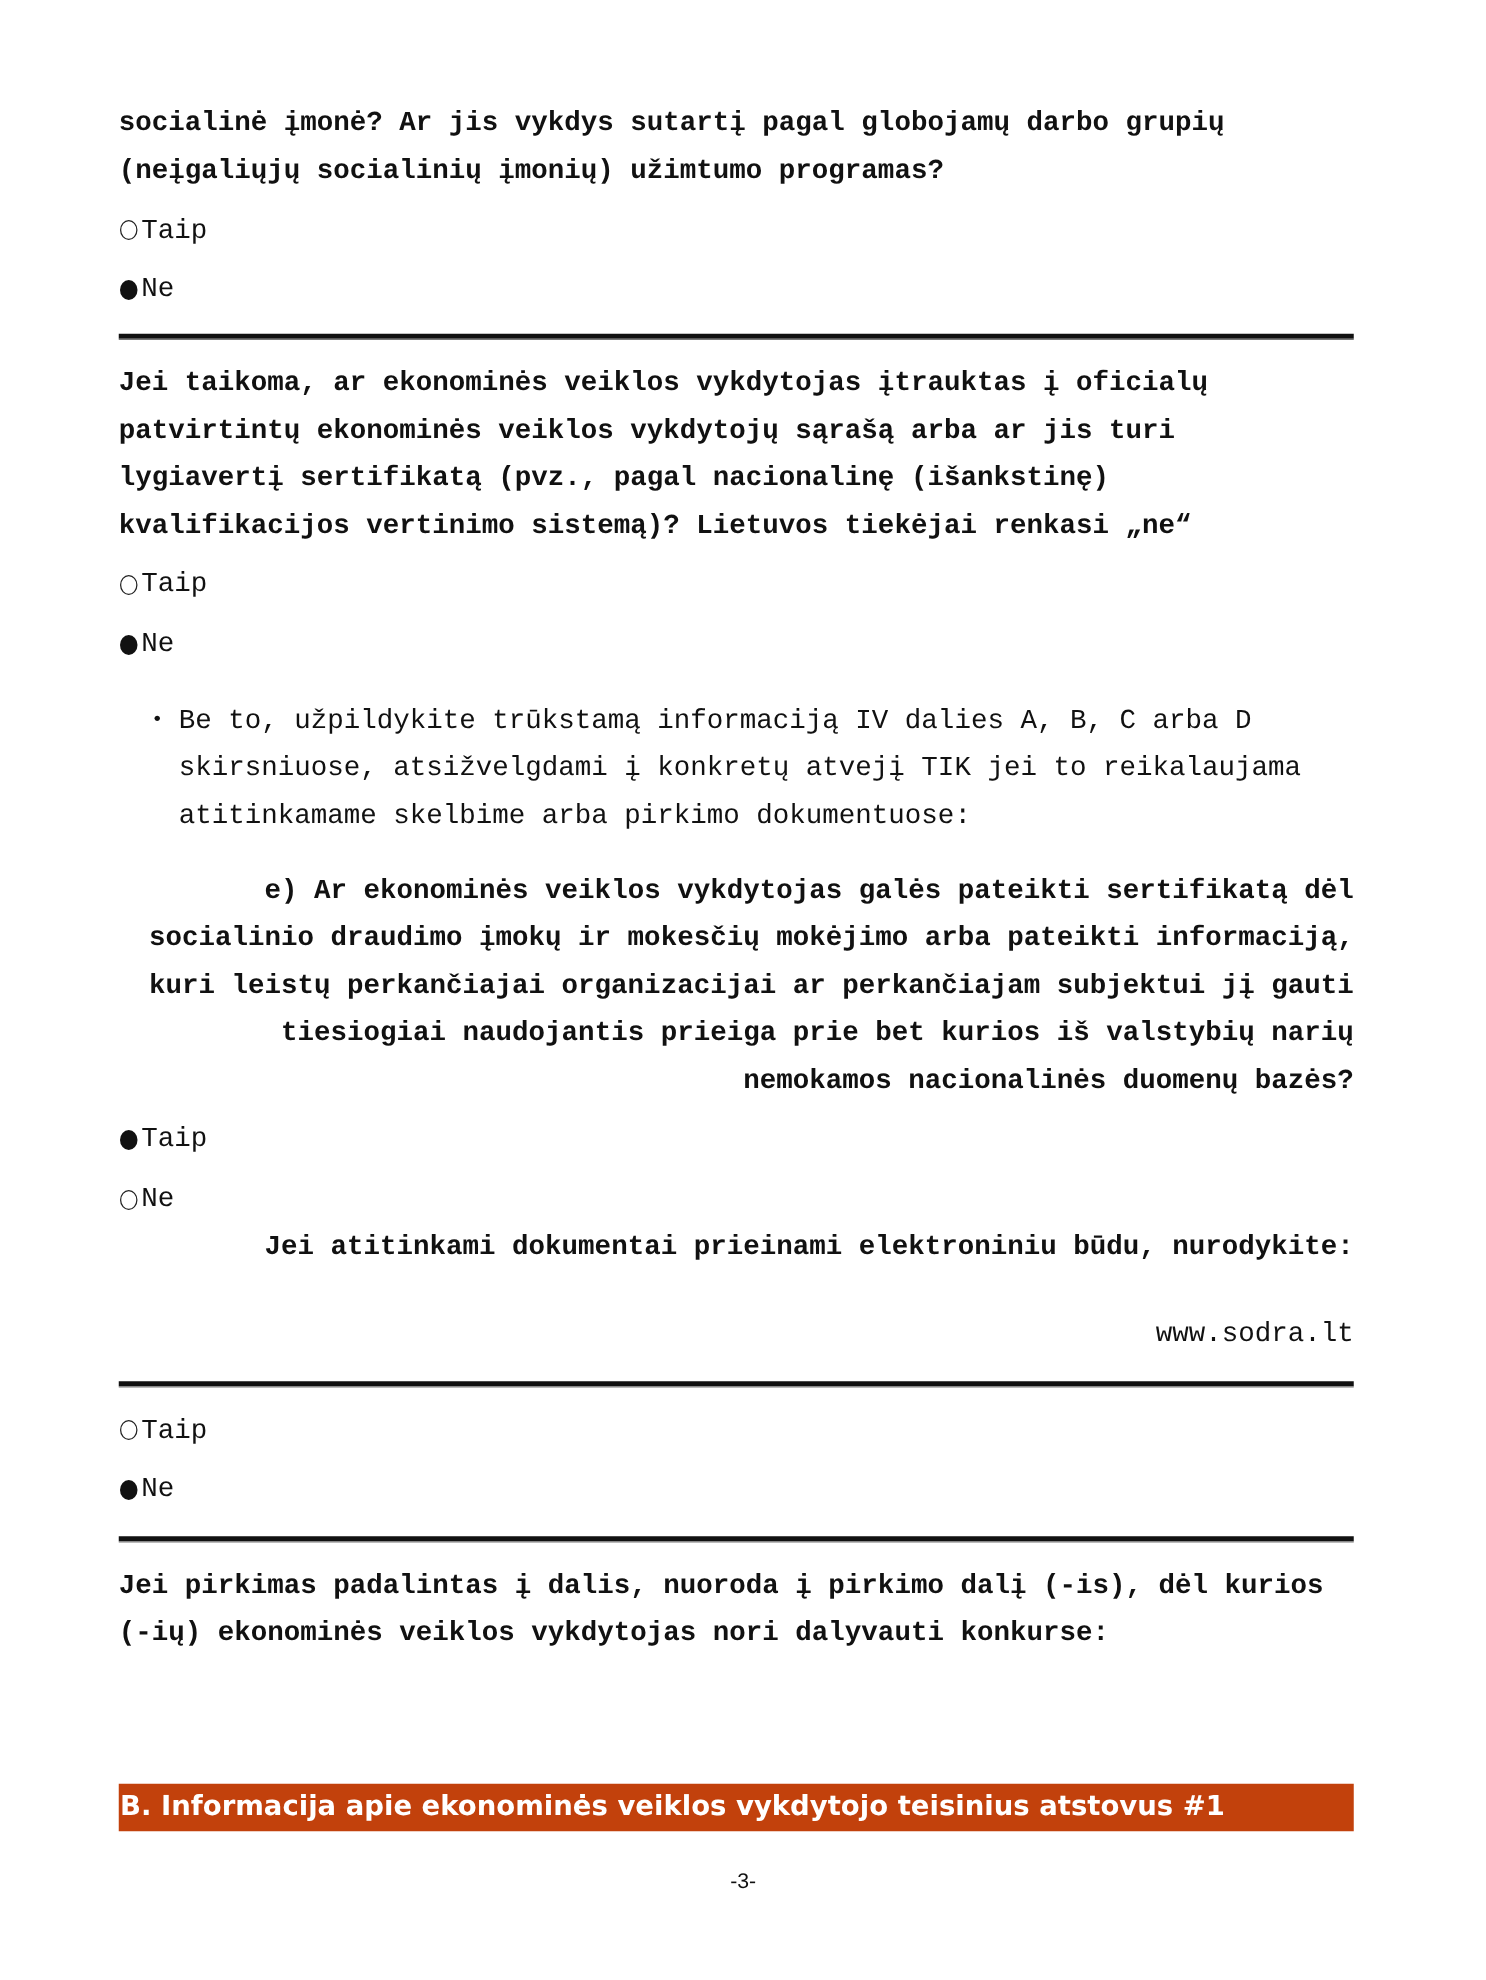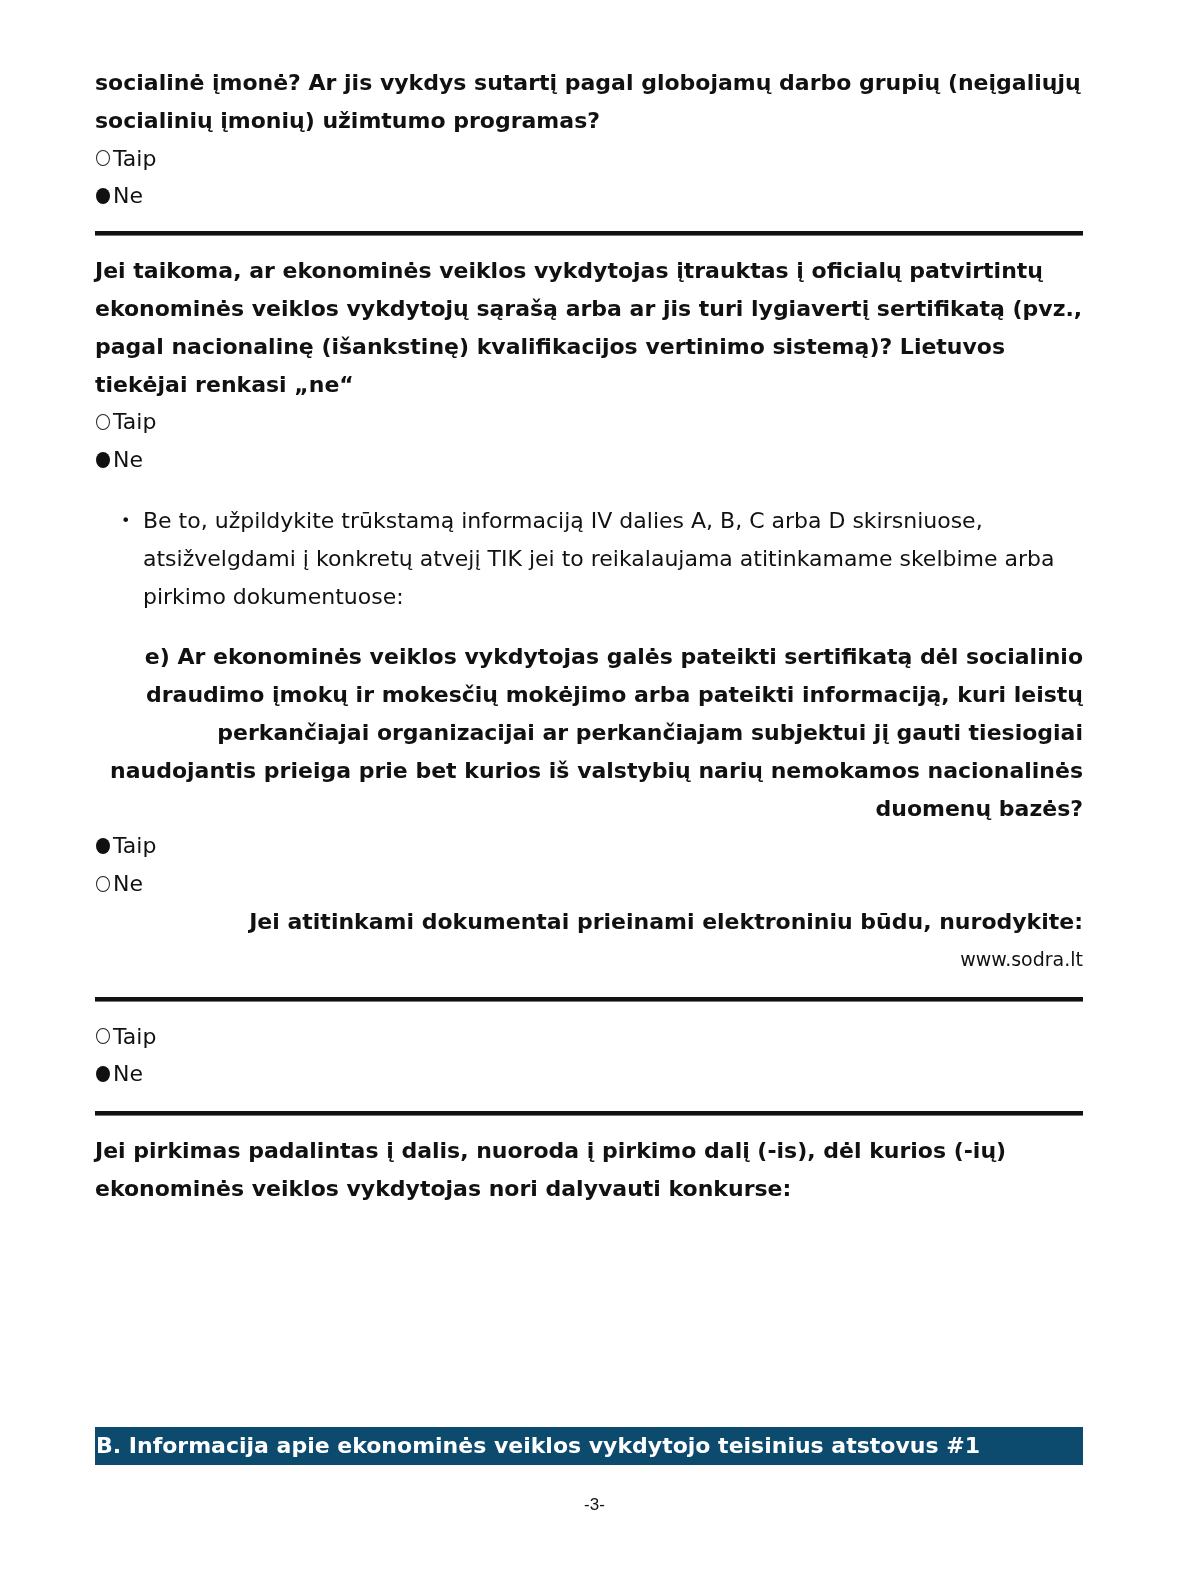--- a/index.html
+++ b/index.html
@@ -11,49 +11,52 @@
       width: 1189px;
       height: 1584px;
       position: relative;
       overflow: hidden;
       font-family: "DejaVu Sans", sans-serif;
       color: #111111;
     }
     .page {
       position: absolute;
       left: 95px;
-      top: 64px;
+      top: 80px;
       width: 988px;
+      font-family: Liberation Mono, monospace;
     }
     .q {
       font-weight: bold;
       font-size: 22px;
       line-height: 37.8px;
       margin: 0;
     }
     .opt {
       font-size: 22px;
       line-height: 37.8px;
       display: flex;
       align-items: center;
+      margin-top: 10px;
     }
     .radio {
       display: inline-block;
       width: 14px;
       height: 16px;
       border-radius: 50%;
       box-sizing: border-box;
       margin-right: 3px;
       margin-left: 1px;
     }
     .radio.off { border: 1.5px solid #222; background: #fff; }
     .radio.on  { background: #111; }
     .answer {
-      font-size: 19px;
+      font-size: 22px;
       line-height: 37.8px;
+      margin-top: 32px;
     }
     .divider {
       height: 0;
       border-top: 4px solid #111;
       border-bottom: 1px solid #777;
       margin: 0;
     }
     .bullet-block {
       display: flex;
       font-size: 22px;
@@ -64,21 +67,21 @@
       width: 22px;
       flex: 0 0 22px;
       font-size: 16px;
     }
     .section-bar {
       position: absolute;
       left: 95px;
       top: 1427px;
       width: 988px;
       height: 38px;
-      background: #0c4a6e;
+      background: #c2410c;
       color: #ffffff;
       font-weight: bold;
       font-size: 22px;
       line-height: 38px;
       padding-left: 1px;
       box-sizing: border-box;
       white-space: nowrap;
     }
     .page-num {
       position: absolute;

